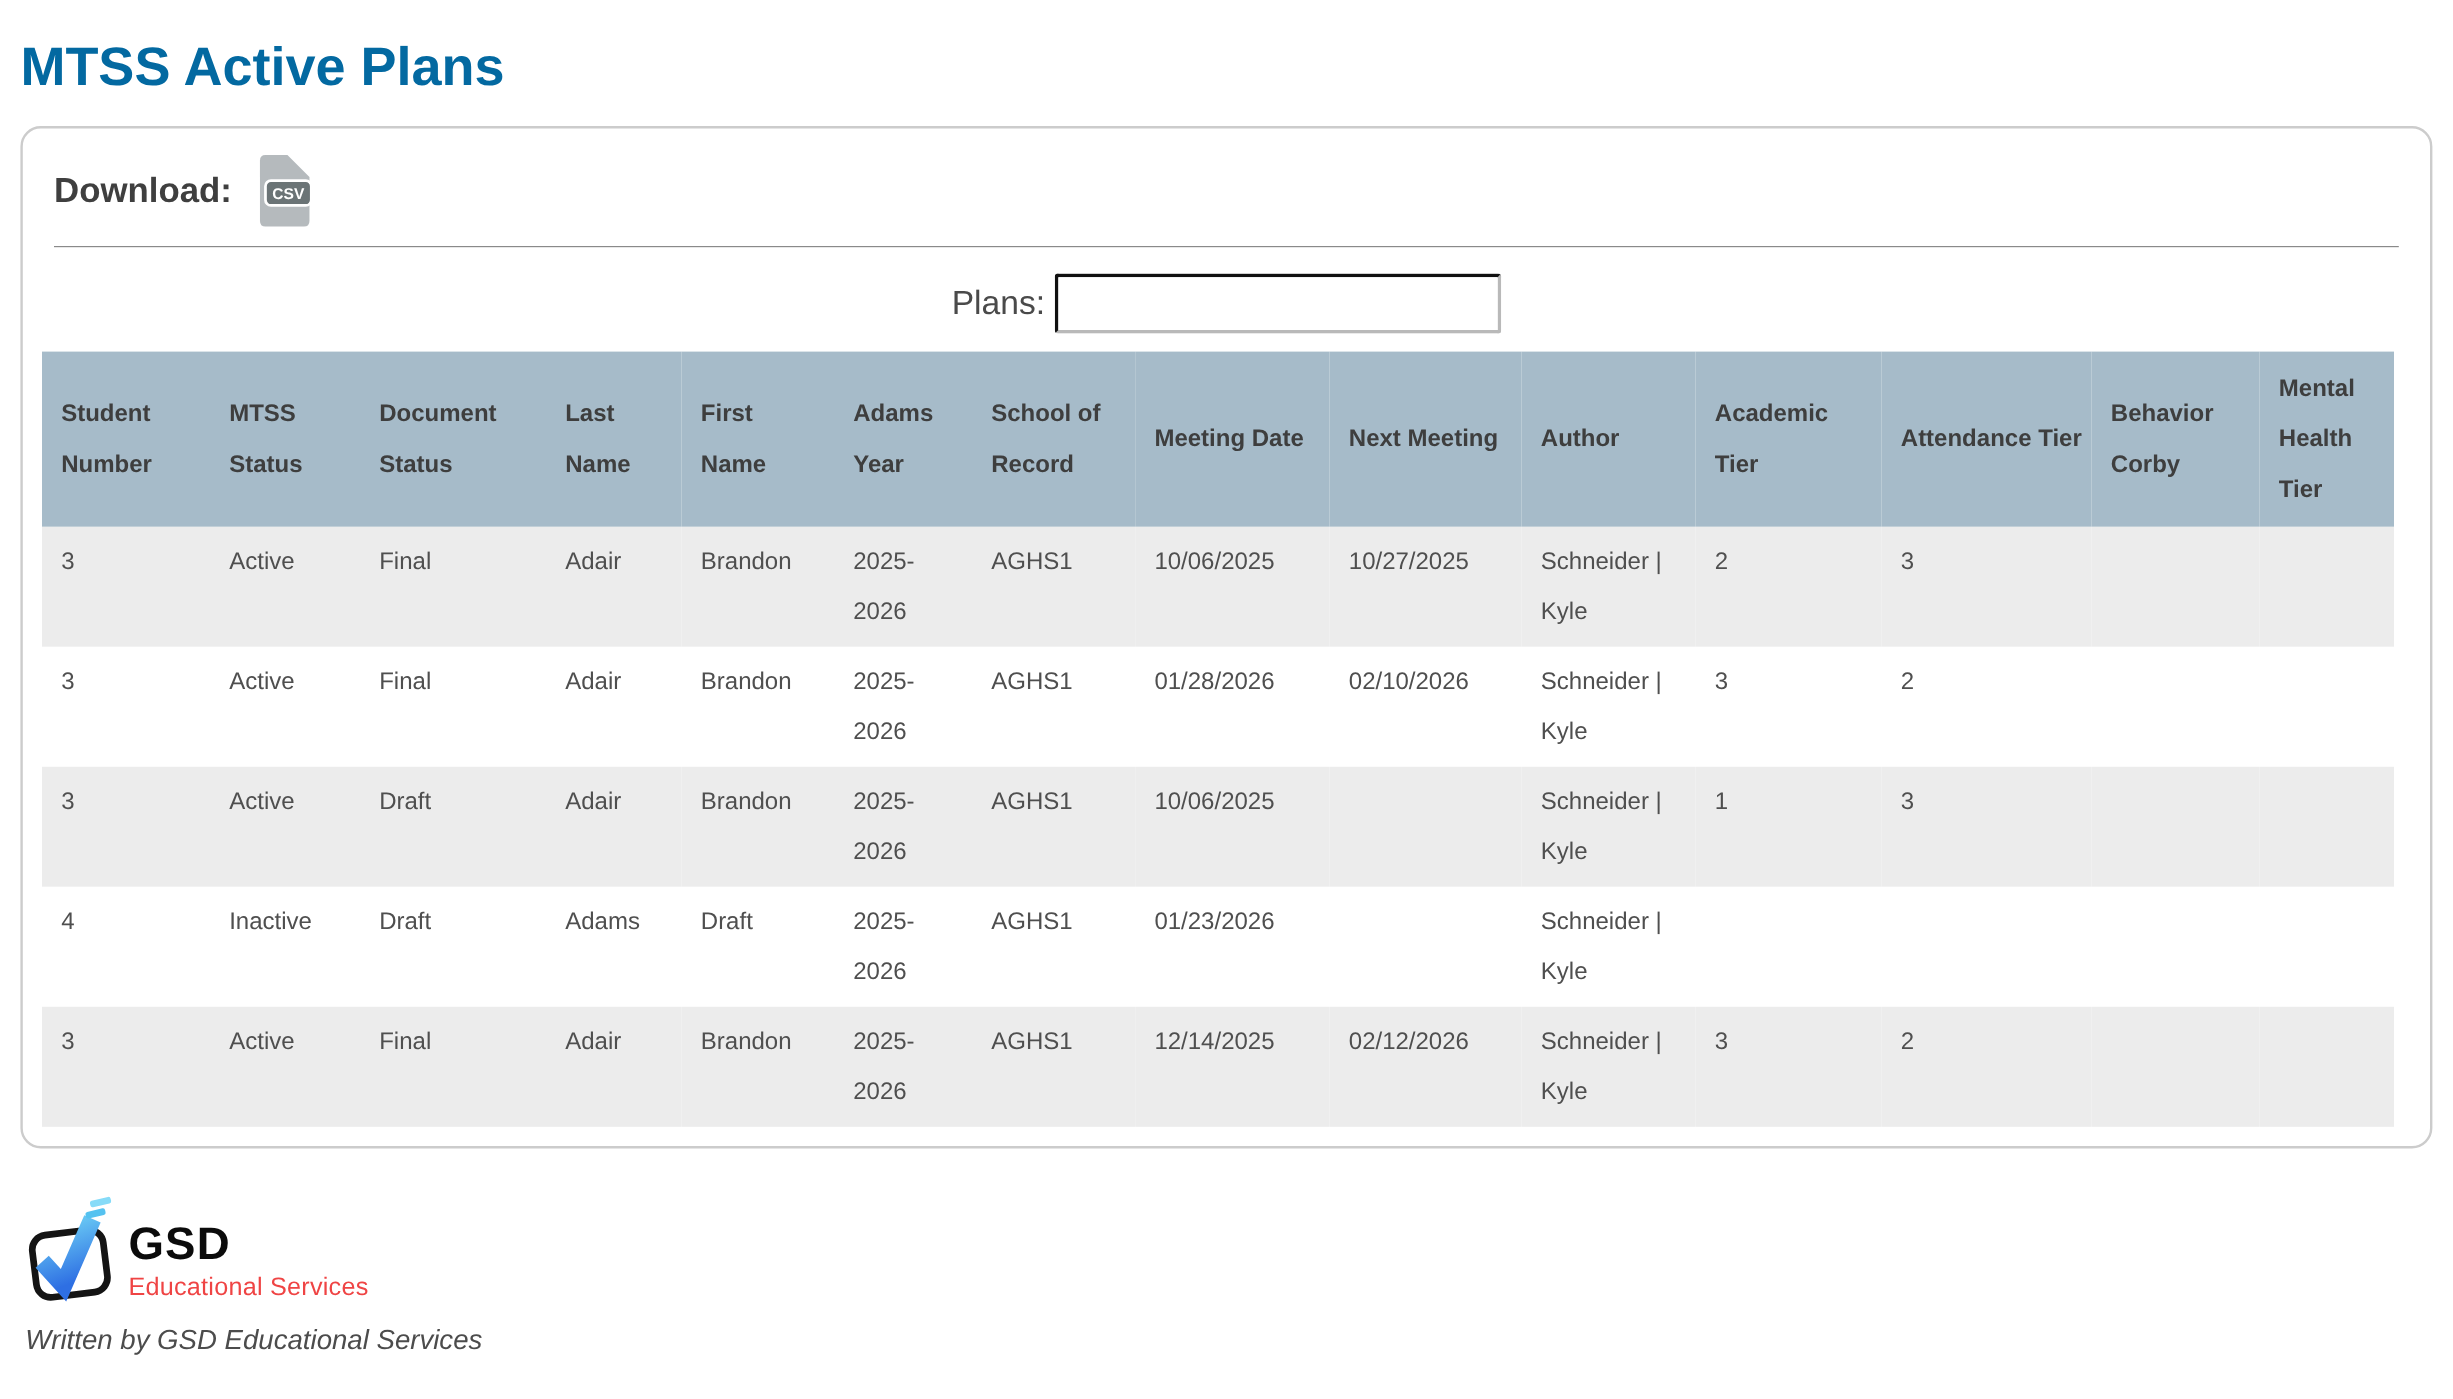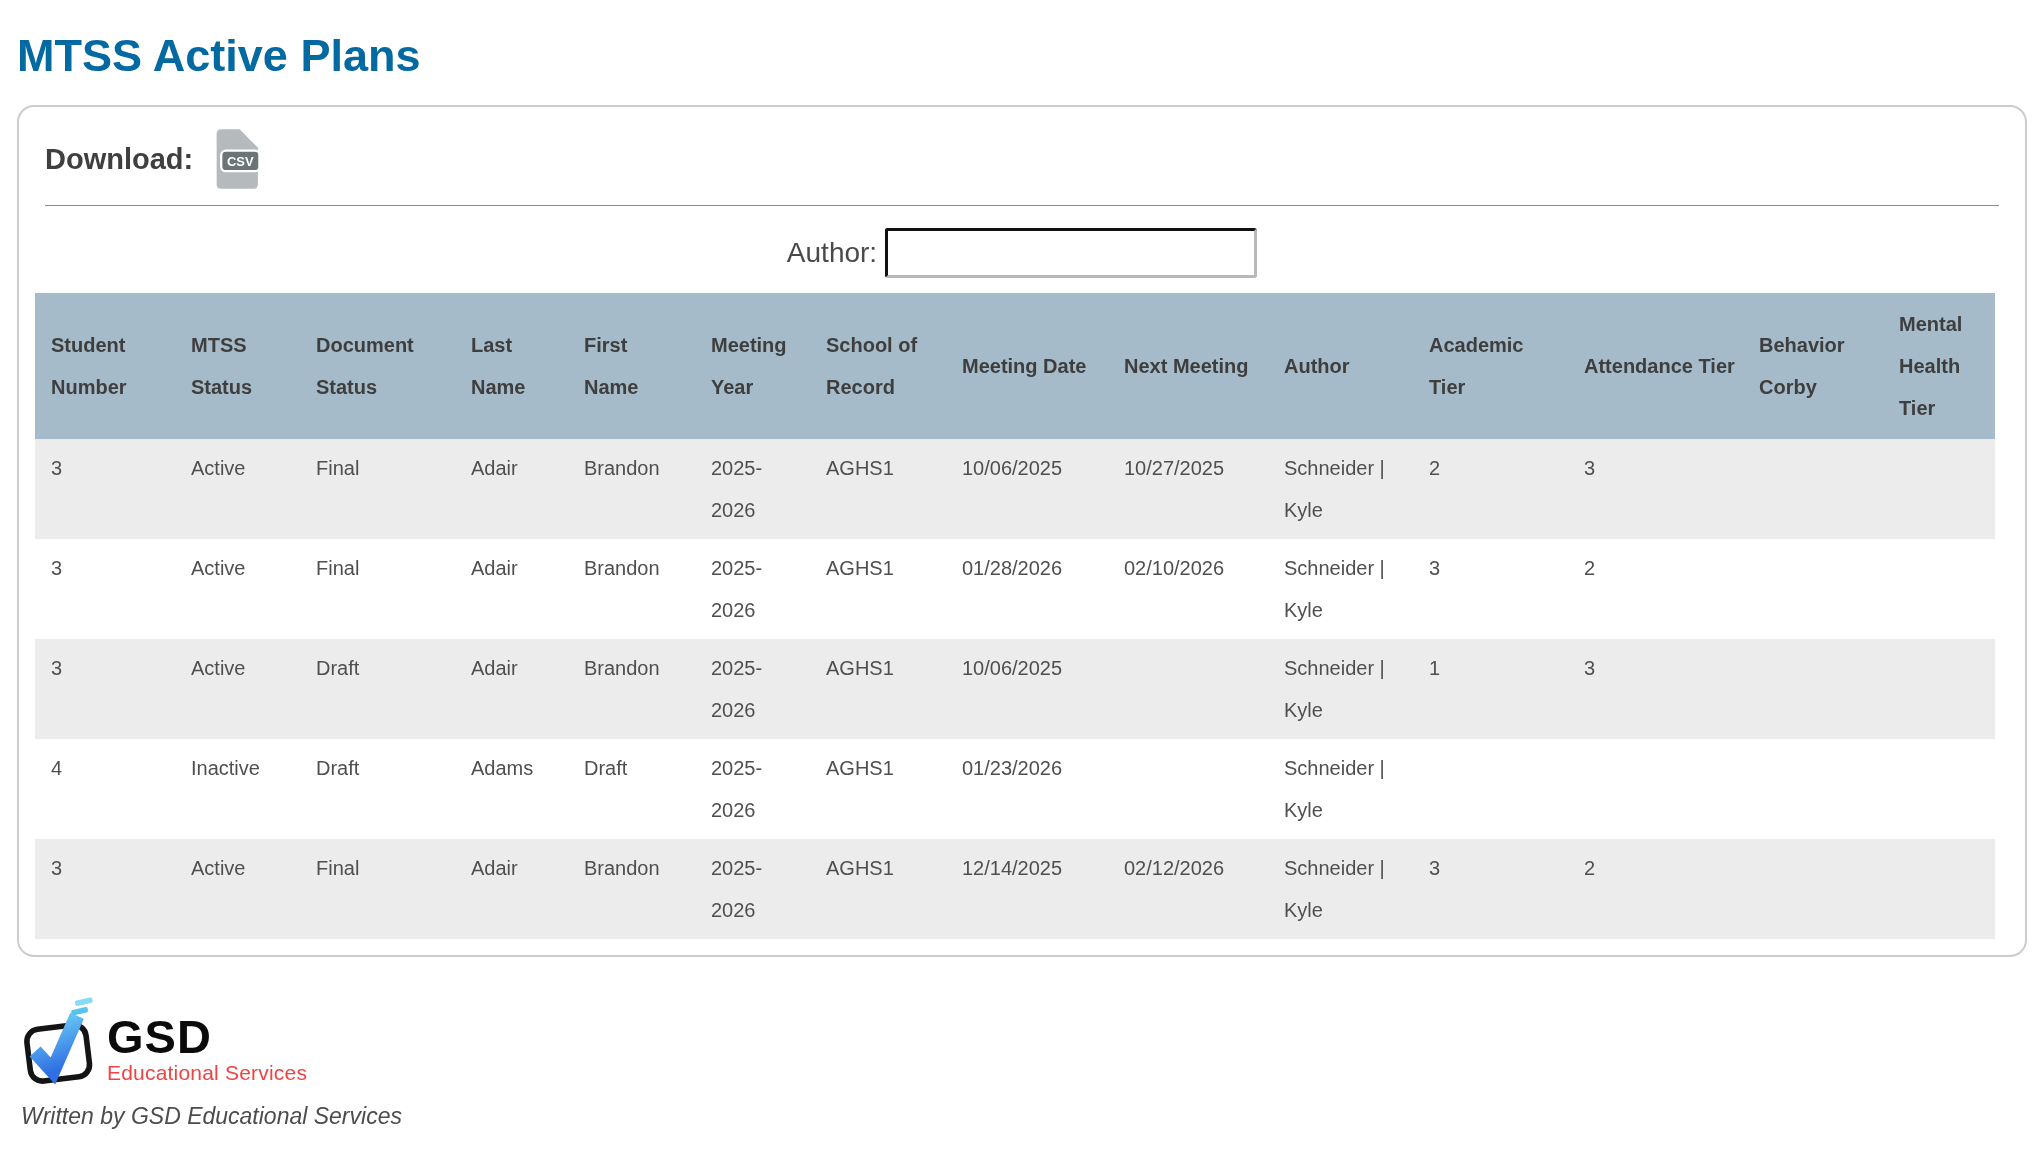--- a/index.html
+++ b/index.html
@@ -97,21 +97,21 @@
     height: 100px;
   }
   table.data-table tbody tr.row-odd  { background: #ececec; }
   table.data-table tbody tr.row-even { background: #ffffff; }
 
   .footer { margin: 34px 0 0 21px; padding-bottom: 24px; }
   .logo-block { display: flex; align-items: flex-end; gap: 6px; }
   .logo-mark { width: 80px; height: 98px; flex: 0 0 auto; }
   .logo-text { padding-bottom: 4px; }
   .logo-name {
-    font-size: 47px;
+    font-size: 38px;
     font-weight: 800;
     color: #0b0b0b;
     letter-spacing: 1px;
     line-height: 44px;
   }
   .logo-subtitle {
     font-size: 21px;
     color: #ef4444;
     letter-spacing: 0.2px;
     margin-top: 2px;
@@ -141,21 +141,21 @@
             <rect x="16" y="30" width="50" height="27" rx="6" fill="#6b7476" stroke="#ffffff" stroke-width="3"></rect>
             <text x="41" y="50" text-anchor="middle" font-family="Liberation Sans, sans-serif" font-size="17" font-weight="bold" fill="#ffffff">CSV</text>
           </g>
         </svg>
       </a>
     </div>
 
     <hr class="divider">
 
     <div class="filter-row">
-      <label class="filter-label">Author:</label>
+      <label class="filter-label">Plans:</label>
       <input class="filter-input" type="text" value="" style="">
     </div>
 
     <table class="data-table">
       <colgroup id="table-colgroup">
           <col style="width: 140px;">
           <col style="width: 125px;">
           <col style="width: 155px;">
           <col style="width: 113px;">
           <col style="width: 127px;">
@@ -169,21 +169,21 @@
           <col style="width: 140px;">
           <col style="width: 112px;">
         </colgroup>
       <thead>
         <tr id="header-row">
             <th>Student Number</th>
             <th>MTSS Status</th>
             <th>Document Status</th>
             <th>Last Name</th>
             <th>First Name</th>
-            <th>Meeting Year</th>
+            <th>Adams Year</th>
             <th>School of Record</th>
             <th>Meeting Date</th>
             <th>Next Meeting</th>
             <th>Author</th>
             <th>Academic Tier</th>
             <th>Attendance Tier</th>
             <th>Behavior Corby</th>
             <th>Mental Health Tier</th>
           </tr>
       </thead>

